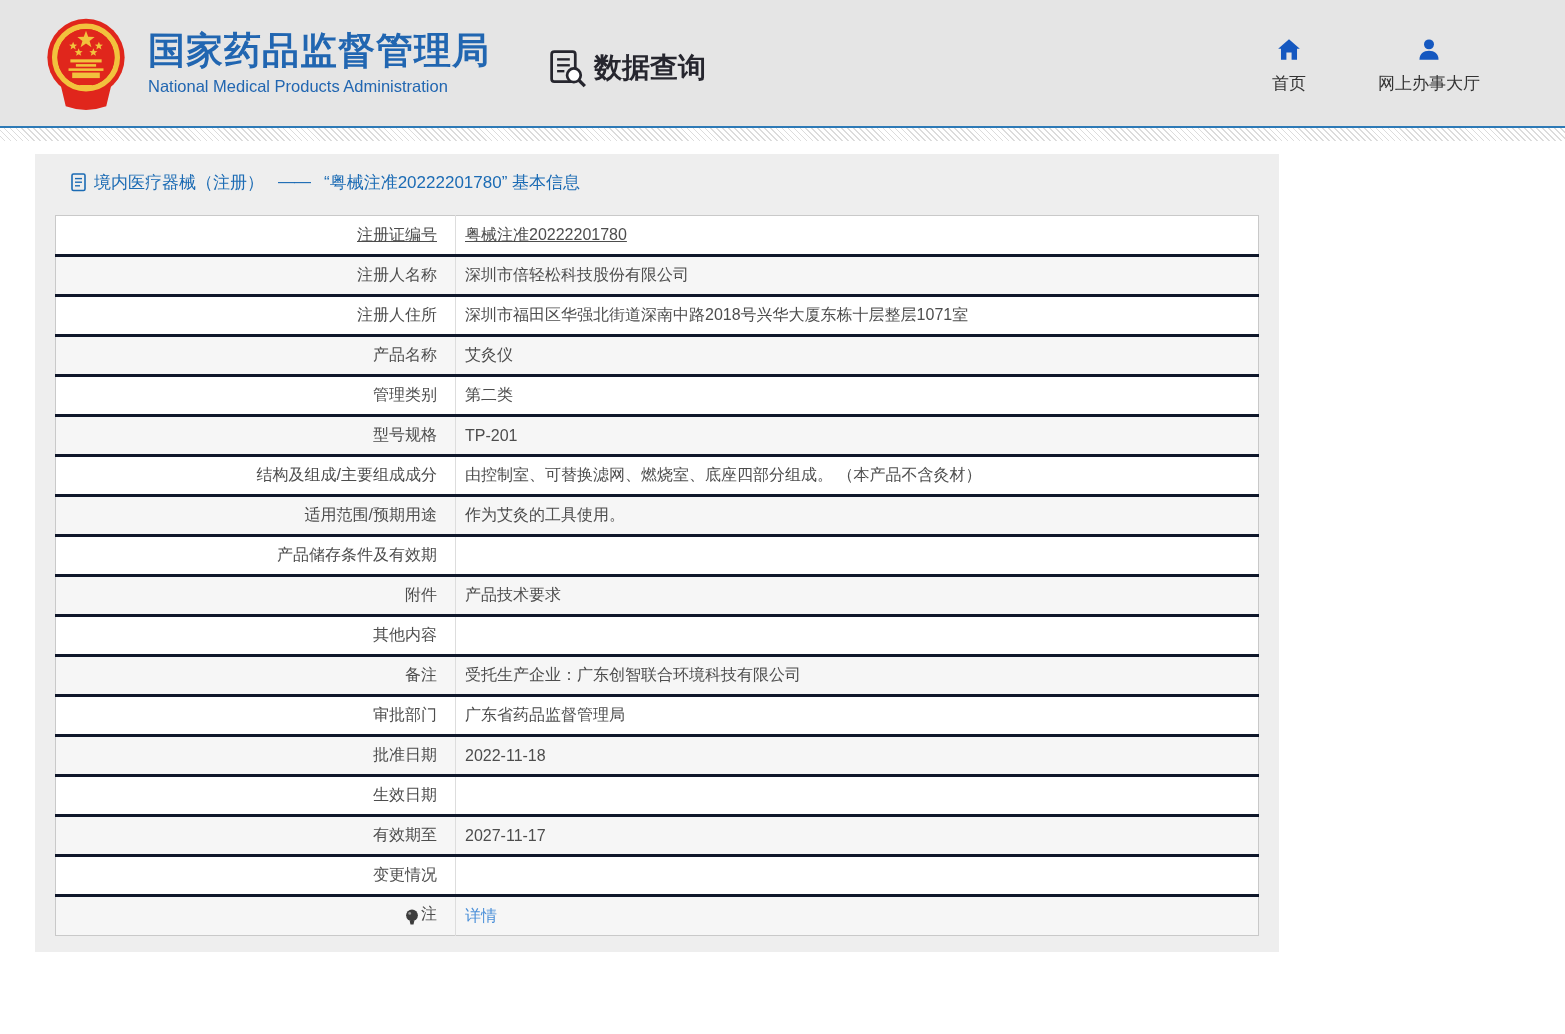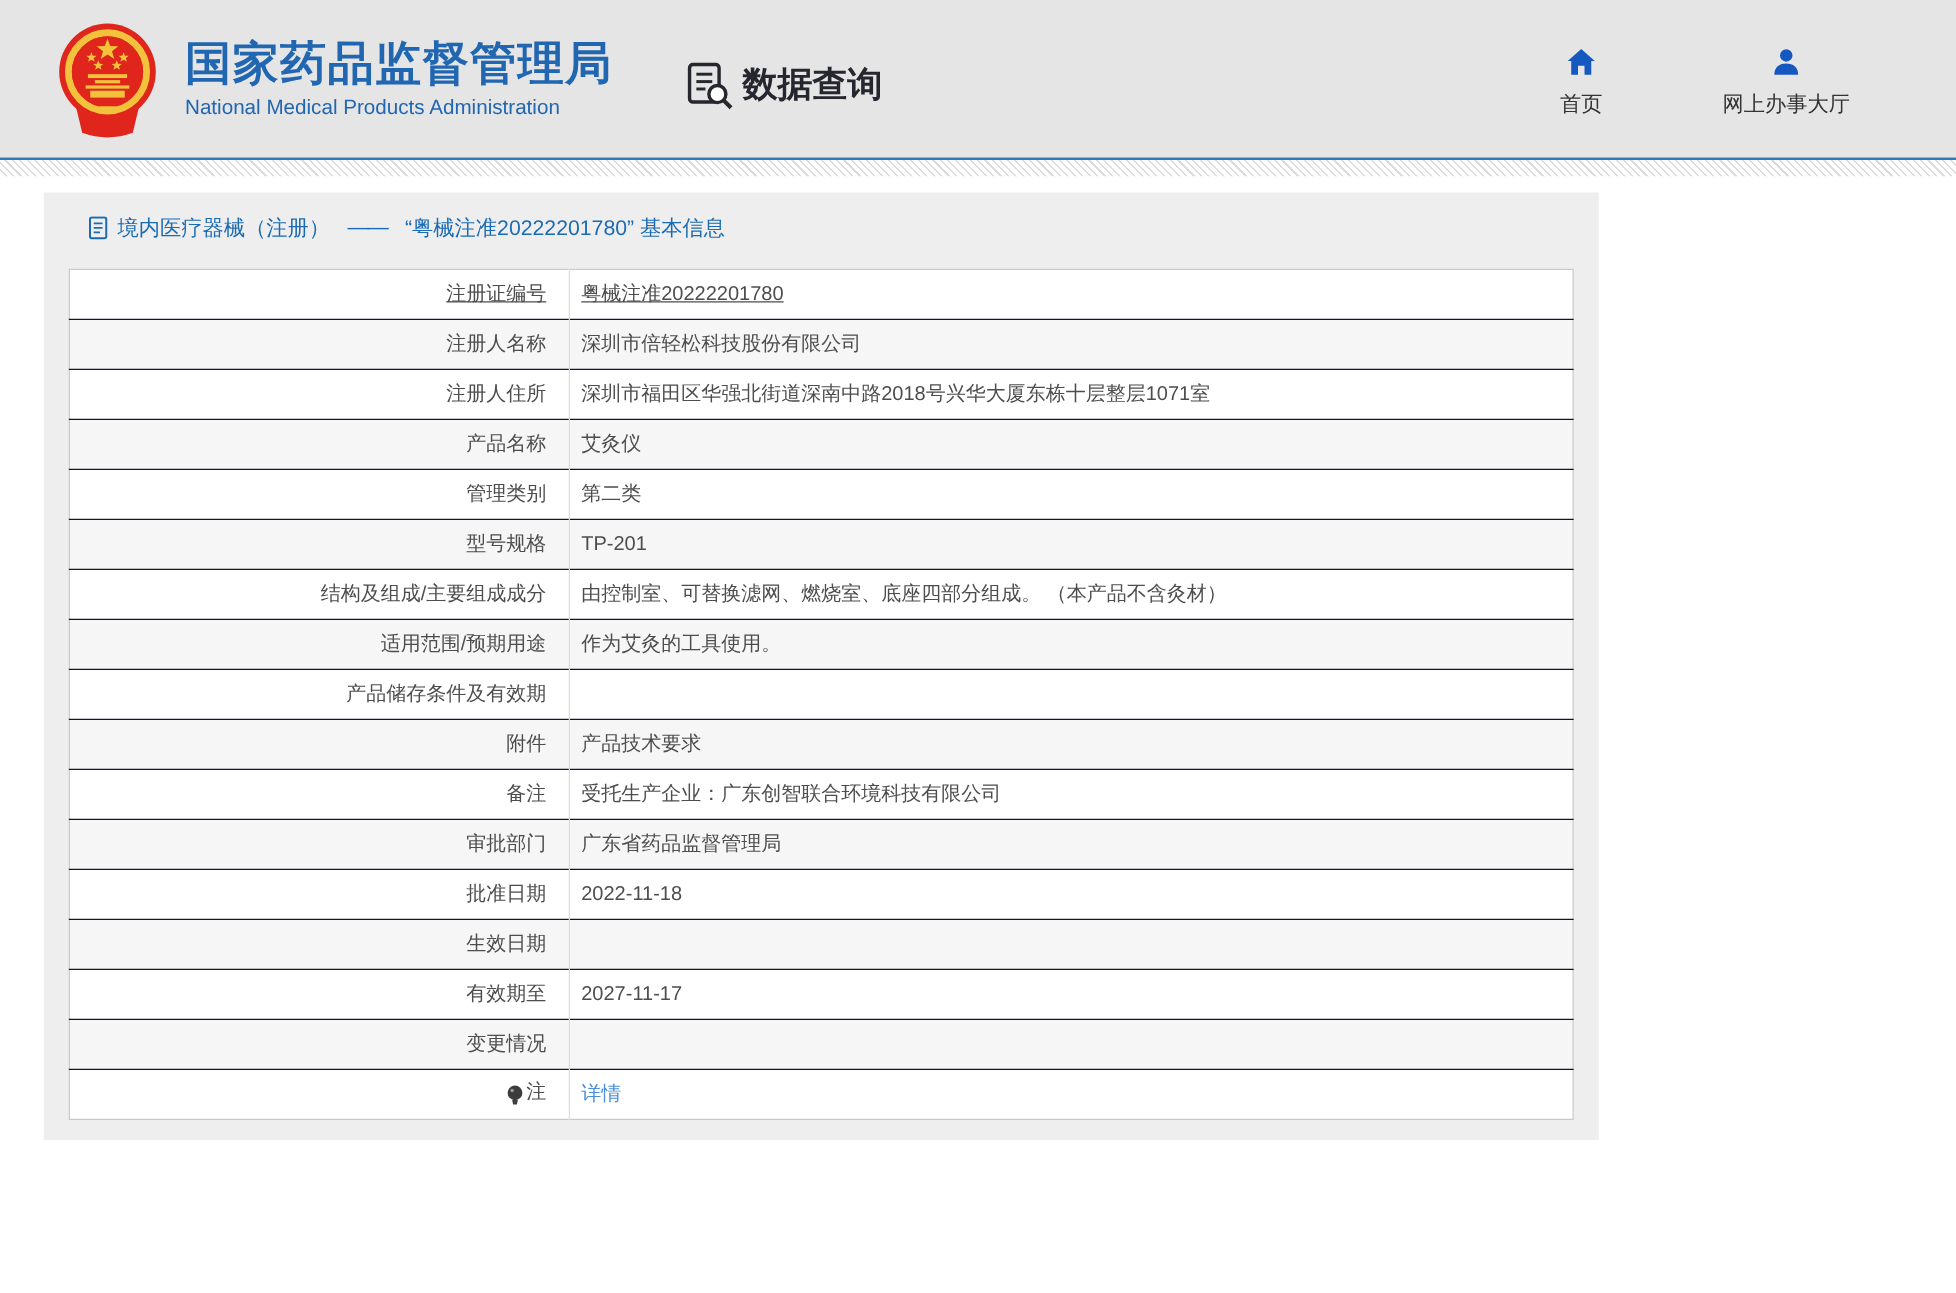--- a/index.html
+++ b/index.html
@@ -25,21 +25,21 @@
     color: #2166b1; line-height: 1.15;
   }
   .brand-en { font-size: 16.5px; color: #2166b1; margin-top: 4px; }
   .data-query {
     display: flex; align-items: center;
     margin-left: 58px; margin-top: 10px;
     cursor: pointer;
   }
   .data-query .dq-icon { width: 40px; height: 40px; }
   .dq-label { font-size: 28px; color: #26262e; font-weight: 600; margin-left: 6px; }
-  .header-nav { margin-left: auto; display: flex; gap: 96px; margin-top: 6px; }
+  .header-nav { margin-left: auto; display: flex; gap: 72px; margin-top: 6px; }
   .nav-item {
     display: flex; flex-direction: column; align-items: center;
     cursor: pointer;
   }
   .nav-item .nav-icon { width: 26px; height: 26px; }
   .nav-item .nav-label { font-size: 17px; color: #333333; margin-top: 9px; }
   
   .header-rule { height: 2px; background: #2e7ab6; }
   .hatch-band {
     height: 13px;
@@ -69,21 +69,21 @@
     border-collapse: collapse;
     background: #ffffff;
     border: 1px solid #c9c9c9;
     table-layout: fixed;
   }
   table.info tr:nth-child(even) { background: #f6f6f6; }
   table.info td {
     height: 40px;
     font-size: 16px;
     color: #4d4d4d;
-    border-top: 1px solid #0f172a;
+    border-top: 3px solid #0f172a;
     vertical-align: middle;
     overflow: hidden; white-space: nowrap;
   }
   table.info tr:first-child td { border-top: none; text-decoration: underline; }
   td.cell-label {
     width: 400px;
     text-align: right;
     padding-right: 18px;
     border-right: 1px solid #dddddd;
     color: #4d4d4d;
@@ -201,20 +201,24 @@
       </tr>
       <tr>
         <td class="cell-label">产品储存条件及有效期</td>
         <td class="cell-value"></td>
       </tr>
       <tr>
         <td class="cell-label">附件</td>
         <td class="cell-value">产品技术要求</td>
       </tr>
       <tr>
+        <td class="cell-label">其他内容</td>
+        <td class="cell-value"></td>
+      </tr>
+      <tr>
         <td class="cell-label">备注</td>
         <td class="cell-value">受托生产企业：广东创智联合环境科技有限公司</td>
       </tr>
       <tr>
         <td class="cell-label">审批部门</td>
         <td class="cell-value">广东省药品监督管理局</td>
       </tr>
       <tr>
         <td class="cell-label">批准日期</td>
         <td class="cell-value">2022-11-18</td>

